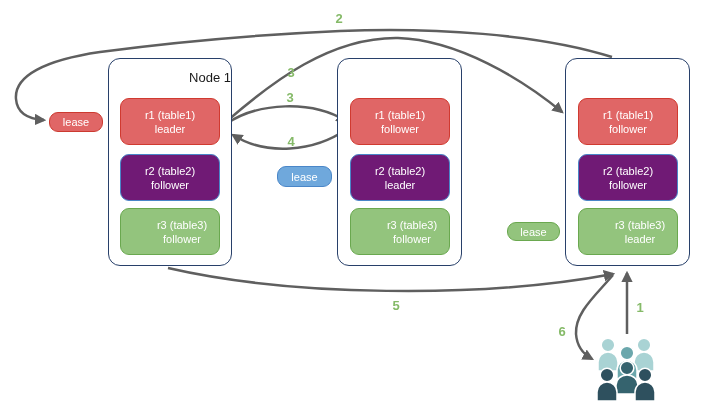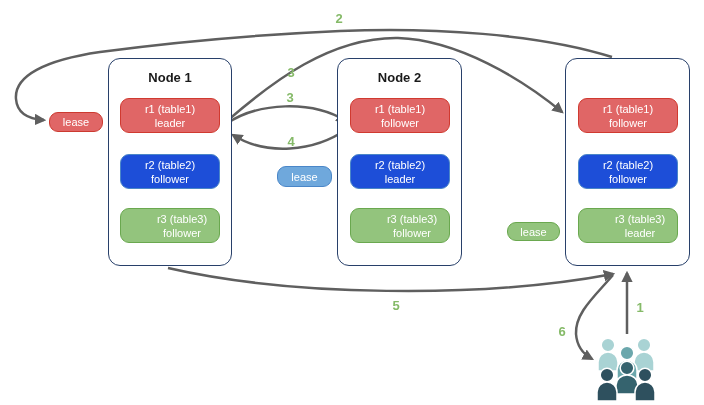--- a/index.html
+++ b/index.html
@@ -6,30 +6,30 @@
   #stage{
     position:relative;width:704px;height:405px;overflow:hidden;
     font-family:"Liberation Sans", sans-serif;background:#ffffff;
   }
   #arrow-layer{position:absolute;left:0;top:0;width:704px;height:405px;}
   .node{
     position:absolute;width:124px;height:208px;background:#ffffff;
     border:1.6px solid #28406a;border-radius:12px;box-sizing:border-box;
   }
   .node-title{
-    position:absolute;left:0;top:11px;width:100%;text-align:center;
-    font-size:13px;font-weight:bold;color:#1a1a1a;
+    position:absolute;left:0;top:11px;width:100%;text-align:right;
+    font-size:13px;font-weight:normal;color:#1a1a1a;
   }
   .replica{
-    position:absolute;left:11px;width:100px;height:35px;border-radius:9px;
+    position:absolute;left:11px;width:100px;height:47px;border-radius:9px;
     box-sizing:border-box;display:flex;flex-direction:column;align-items:center;
     justify-content:center;color:#ffffff;font-size:11px;line-height:14px;text-align:center;
   }
   .replica.red{background:#e06666;border:1.8px solid #d03a30;}
-  .replica.blue{background:#1d4ed8;border:1.8px solid #4a86c8;}
+  .replica.blue{background:#701a75;border:1.8px solid #4a86c8;}
   .replica.green{background:#93c47d;border:1.8px solid #6aa84f;padding-left:24px;}
   .r-top{top:39px}.r-mid{top:95px}.r-bot{top:149px}
   .lease{
     position:absolute;box-sizing:border-box;border-radius:9px;color:#ffffff;
     font-size:11px;display:flex;align-items:center;justify-content:center;
   }
   .lease.red{background:#e06666;border:1.5px solid #cc3a30;}
   .lease.blue{background:#6fa8dc;border:1.5px solid #4a86c8;}
   .lease.green{background:#93c47d;border:1.5px solid #6aa84f;}
   .step-label{
@@ -97,21 +97,20 @@
       <span>r2 (table2)</span>
       <span>follower</span>
     </div>
     <div class="replica green r-bot">
       <span>r3 (table3)</span>
       <span>follower</span>
     </div>
   </div>
 
   <div class="node" style="left:337px;top:58px;width:125px;">
-    <div class="node-title">Node 2</div>
     <div class="replica red r-top" style="left:12px;">
       <span>r1 (table1)</span>
       <span>follower</span>
     </div>
     <div class="replica blue r-mid" style="left:12px;">
       <span>r2 (table2)</span>
       <span>leader</span>
     </div>
     <div class="replica green r-bot" style="left:12px;">
       <span>r3 (table3)</span>

